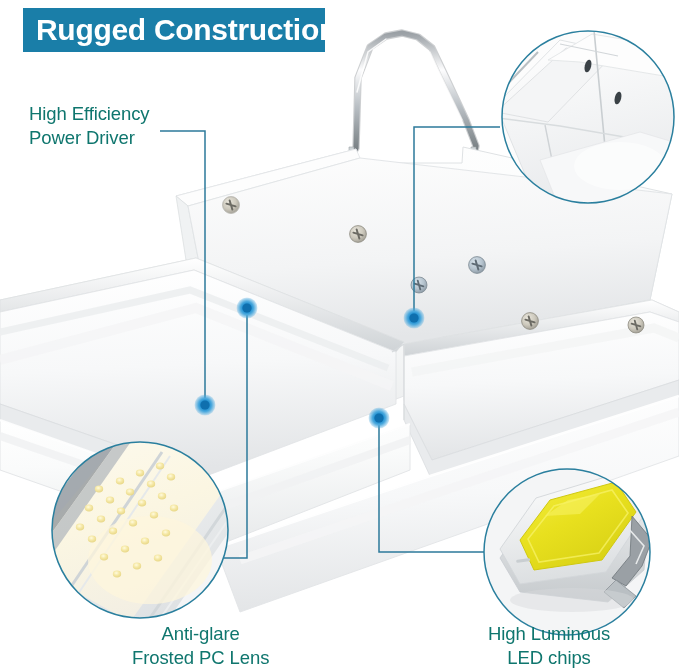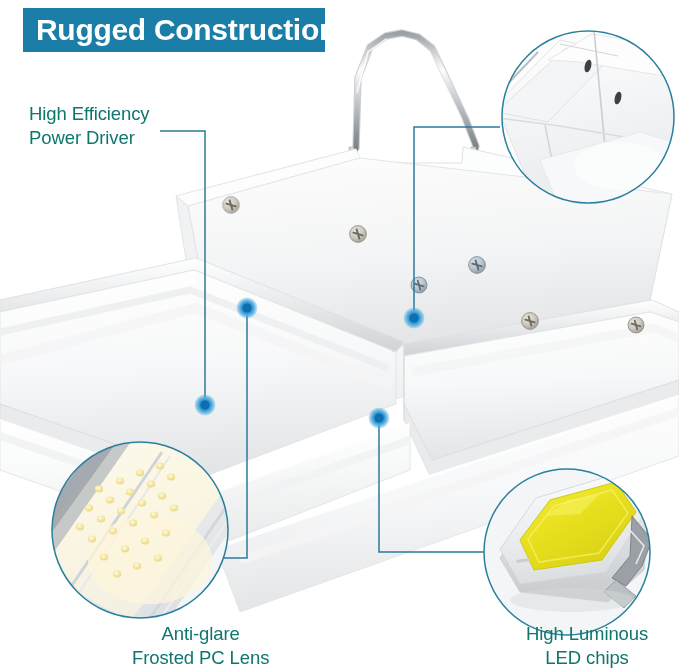--- a/index.html
+++ b/index.html
@@ -33,21 +33,21 @@
     color:#0f766e;
     font-size:18.5px;
     font-weight:normal;
     line-height:1.30;
     white-space:pre;
     letter-spacing:-0.1px;
   }
   #label-driver{left:29px;top:102px;}
   #label-diecast{left:561px;top:207px;}
   #label-lens{left:88px;top:622px;text-align:center;margin-left:44px;}
-  #label-led{left:526px;top:622px;text-align:center;}
+  #label-led{left:488px;top:622px;text-align:center;}
 
   
   #art{position:absolute;left:0;top:0;width:679px;height:669px;}
 </style>
 </head>
 <body>
 
 <div id="stage">
 
   <svg id="art" viewBox="0 0 679 669">

